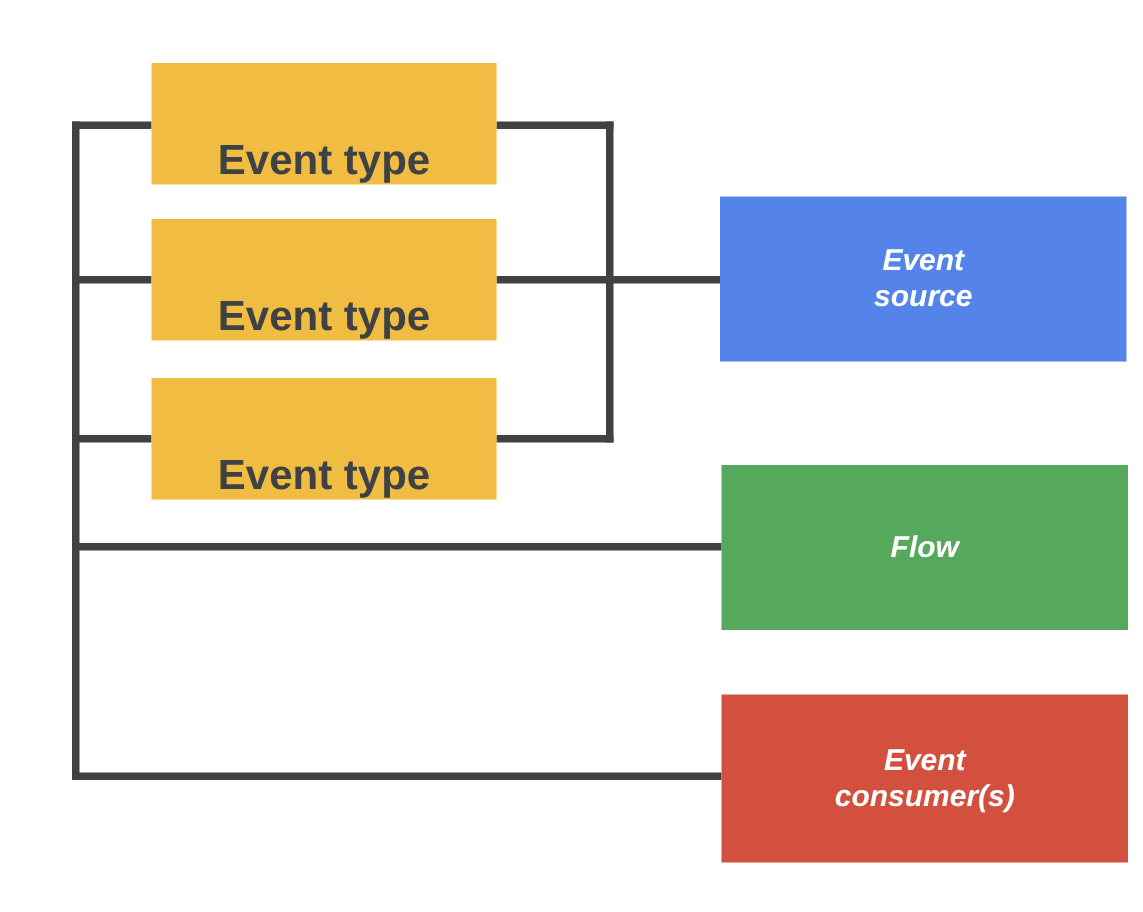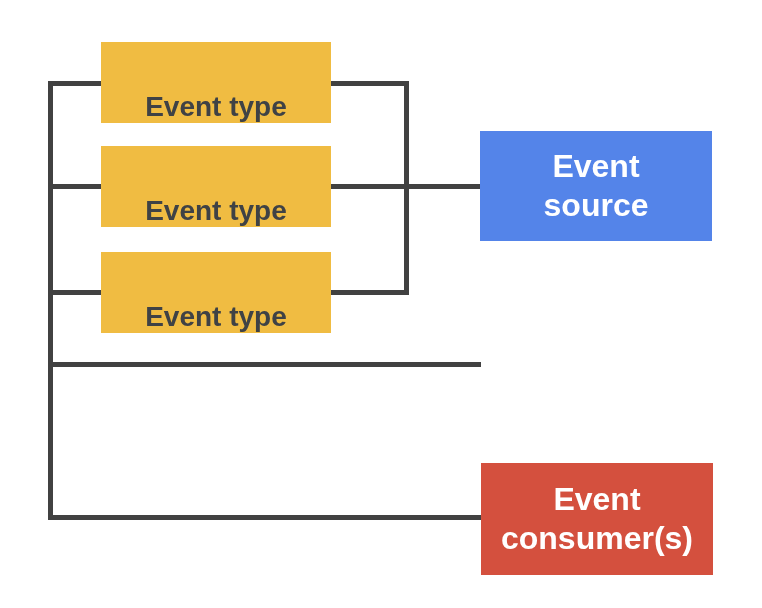--- a/index.html
+++ b/index.html
@@ -35,25 +35,26 @@
     background: #F0BC42;
     color: #3F4245;
     font-size: 28px;
     align-items: flex-end;
   }
   .et-1 { top: 42px; }
   .et-2 { top: 146px; }
   .et-3 { top: 252px; }
   .right-box {
     left: 480px;
-    width: 232px;
+    width: 271px;
     height: 110px;
     color: #ffffff;
-    font-size: 32px;
+    font-size: 20px;
     line-height: 1.22;
+    font-style: italic;
   }
   .right-box .label {
     white-space: pre-line;
   }
   .event-source { top: 131px; background: #5484E9; }
   .flow-box     { top: 310px; left: 481px; background: #56A85C; }
   .consumers    { top: 463px; left: 481px; height: 112px; background: #D4503E; }
 </style>
 </head>
 <body>
@@ -78,18 +79,21 @@
     <span class="label">Event type</span>
   </div>
   <div class="box event-type et-3">
     <span class="label">Event type</span>
   </div>
 
   <div class="box right-box event-source">
     <span class="label">Event
 source</span>
   </div>
+  <div class="box right-box flow-box">
+    <span class="label">Flow</span>
+  </div>
   <div class="box right-box consumers">
     <span class="label">Event
 consumer(s)</span>
   </div>
 
 </div>
 
 </body></html>

